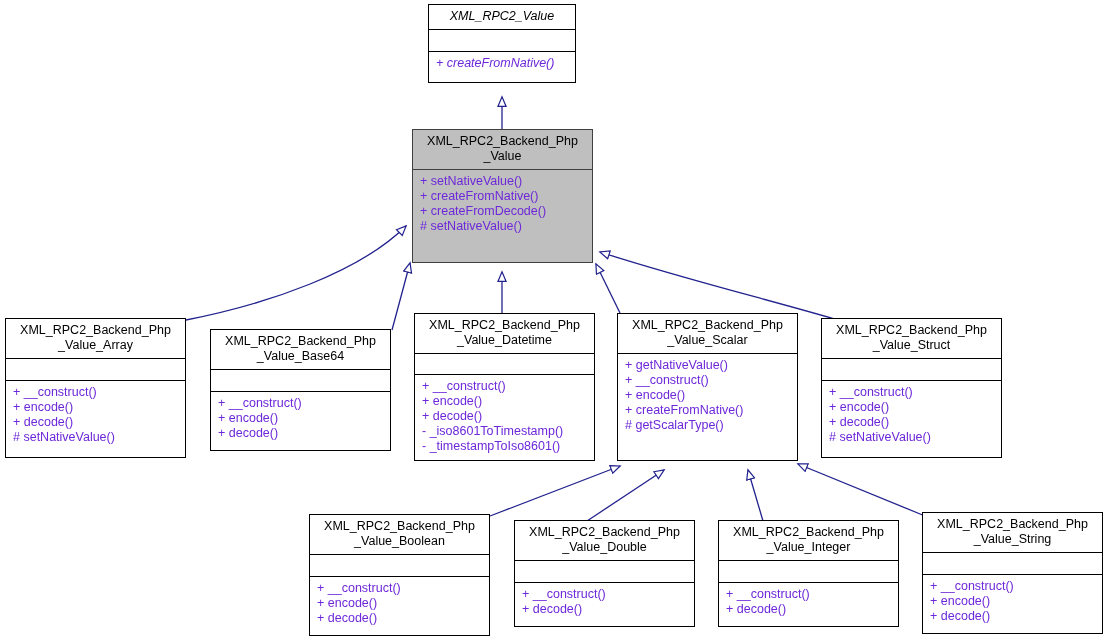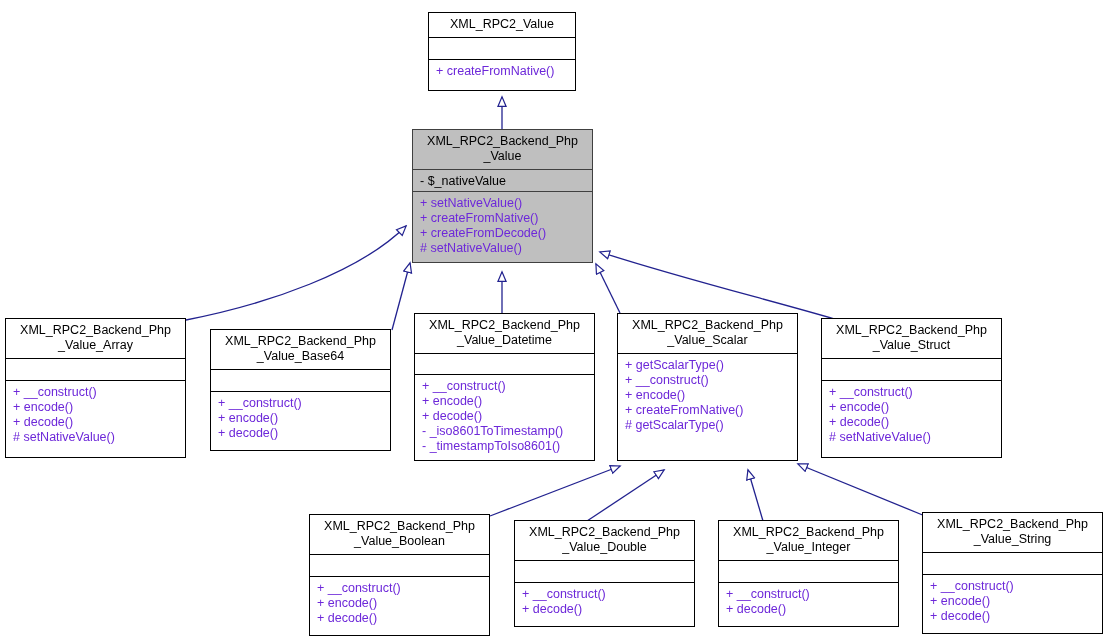--- a/index.html
+++ b/index.html
@@ -107,34 +107,31 @@
       <path d="M 490,516 L 620,466" marker-end="url(#hollow-tri)"></path>
 
       <path d="M 587,521 L 664,470" marker-end="url(#hollow-tri)"></path>
 
       <path d="M 763,521 L 748,470" marker-end="url(#hollow-tri)"></path>
 
       <path d="M 925,516 L 798,464" marker-end="url(#hollow-tri)"></path>
     </g>
   </svg>
 
-  <div class="uml-class" style="left:428px; top:12px; width:148px; height:79px;">
+  <div class="uml-class" style="left:428px; top:4px; width:148px; height:79px;font-style:italic;">
     <div class="uml-name">XML_RPC2_Value</div>
     <div class="uml-attrs empty"></div>
     <div class="uml-ops">
       <div>+ createFromNative()</div>
     </div>
   </div>
 
   <div class="uml-class highlight" style="left:412px; top:129px; width:181px; height:134px;">
     <div class="uml-name">XML_RPC2_Backend_Php
 _Value</div>
-    <div class="uml-attrs">
-      <div>- $_nativeValue</div>
-    </div>
     <div class="uml-ops">
       <div>+ setNativeValue()</div>
       <div>+ createFromNative()</div>
       <div>+ createFromDecode()</div>
       <div># setNativeValue()</div>
     </div>
   </div>
 
   <div class="uml-class" style="left:5px; top:318px; width:181px; height:140px;">
     <div class="uml-name">XML_RPC2_Backend_Php
@@ -169,21 +166,21 @@
       <div>+ decode()</div>
       <div>- _iso8601ToTimestamp()</div>
       <div>- _timestampToIso8601()</div>
     </div>
   </div>
 
   <div class="uml-class" style="left:617px; top:313px; width:181px; height:148px;">
     <div class="uml-name">XML_RPC2_Backend_Php
 _Value_Scalar</div>
     <div class="uml-ops">
-      <div>+ getScalarType()</div>
+      <div>+ getNativeValue()</div>
       <div>+ __construct()</div>
       <div>+ encode()</div>
       <div>+ createFromNative()</div>
       <div># getScalarType()</div>
     </div>
   </div>
 
   <div class="uml-class" style="left:821px; top:318px; width:181px; height:140px;">
     <div class="uml-name">XML_RPC2_Backend_Php
 _Value_Struct</div>

